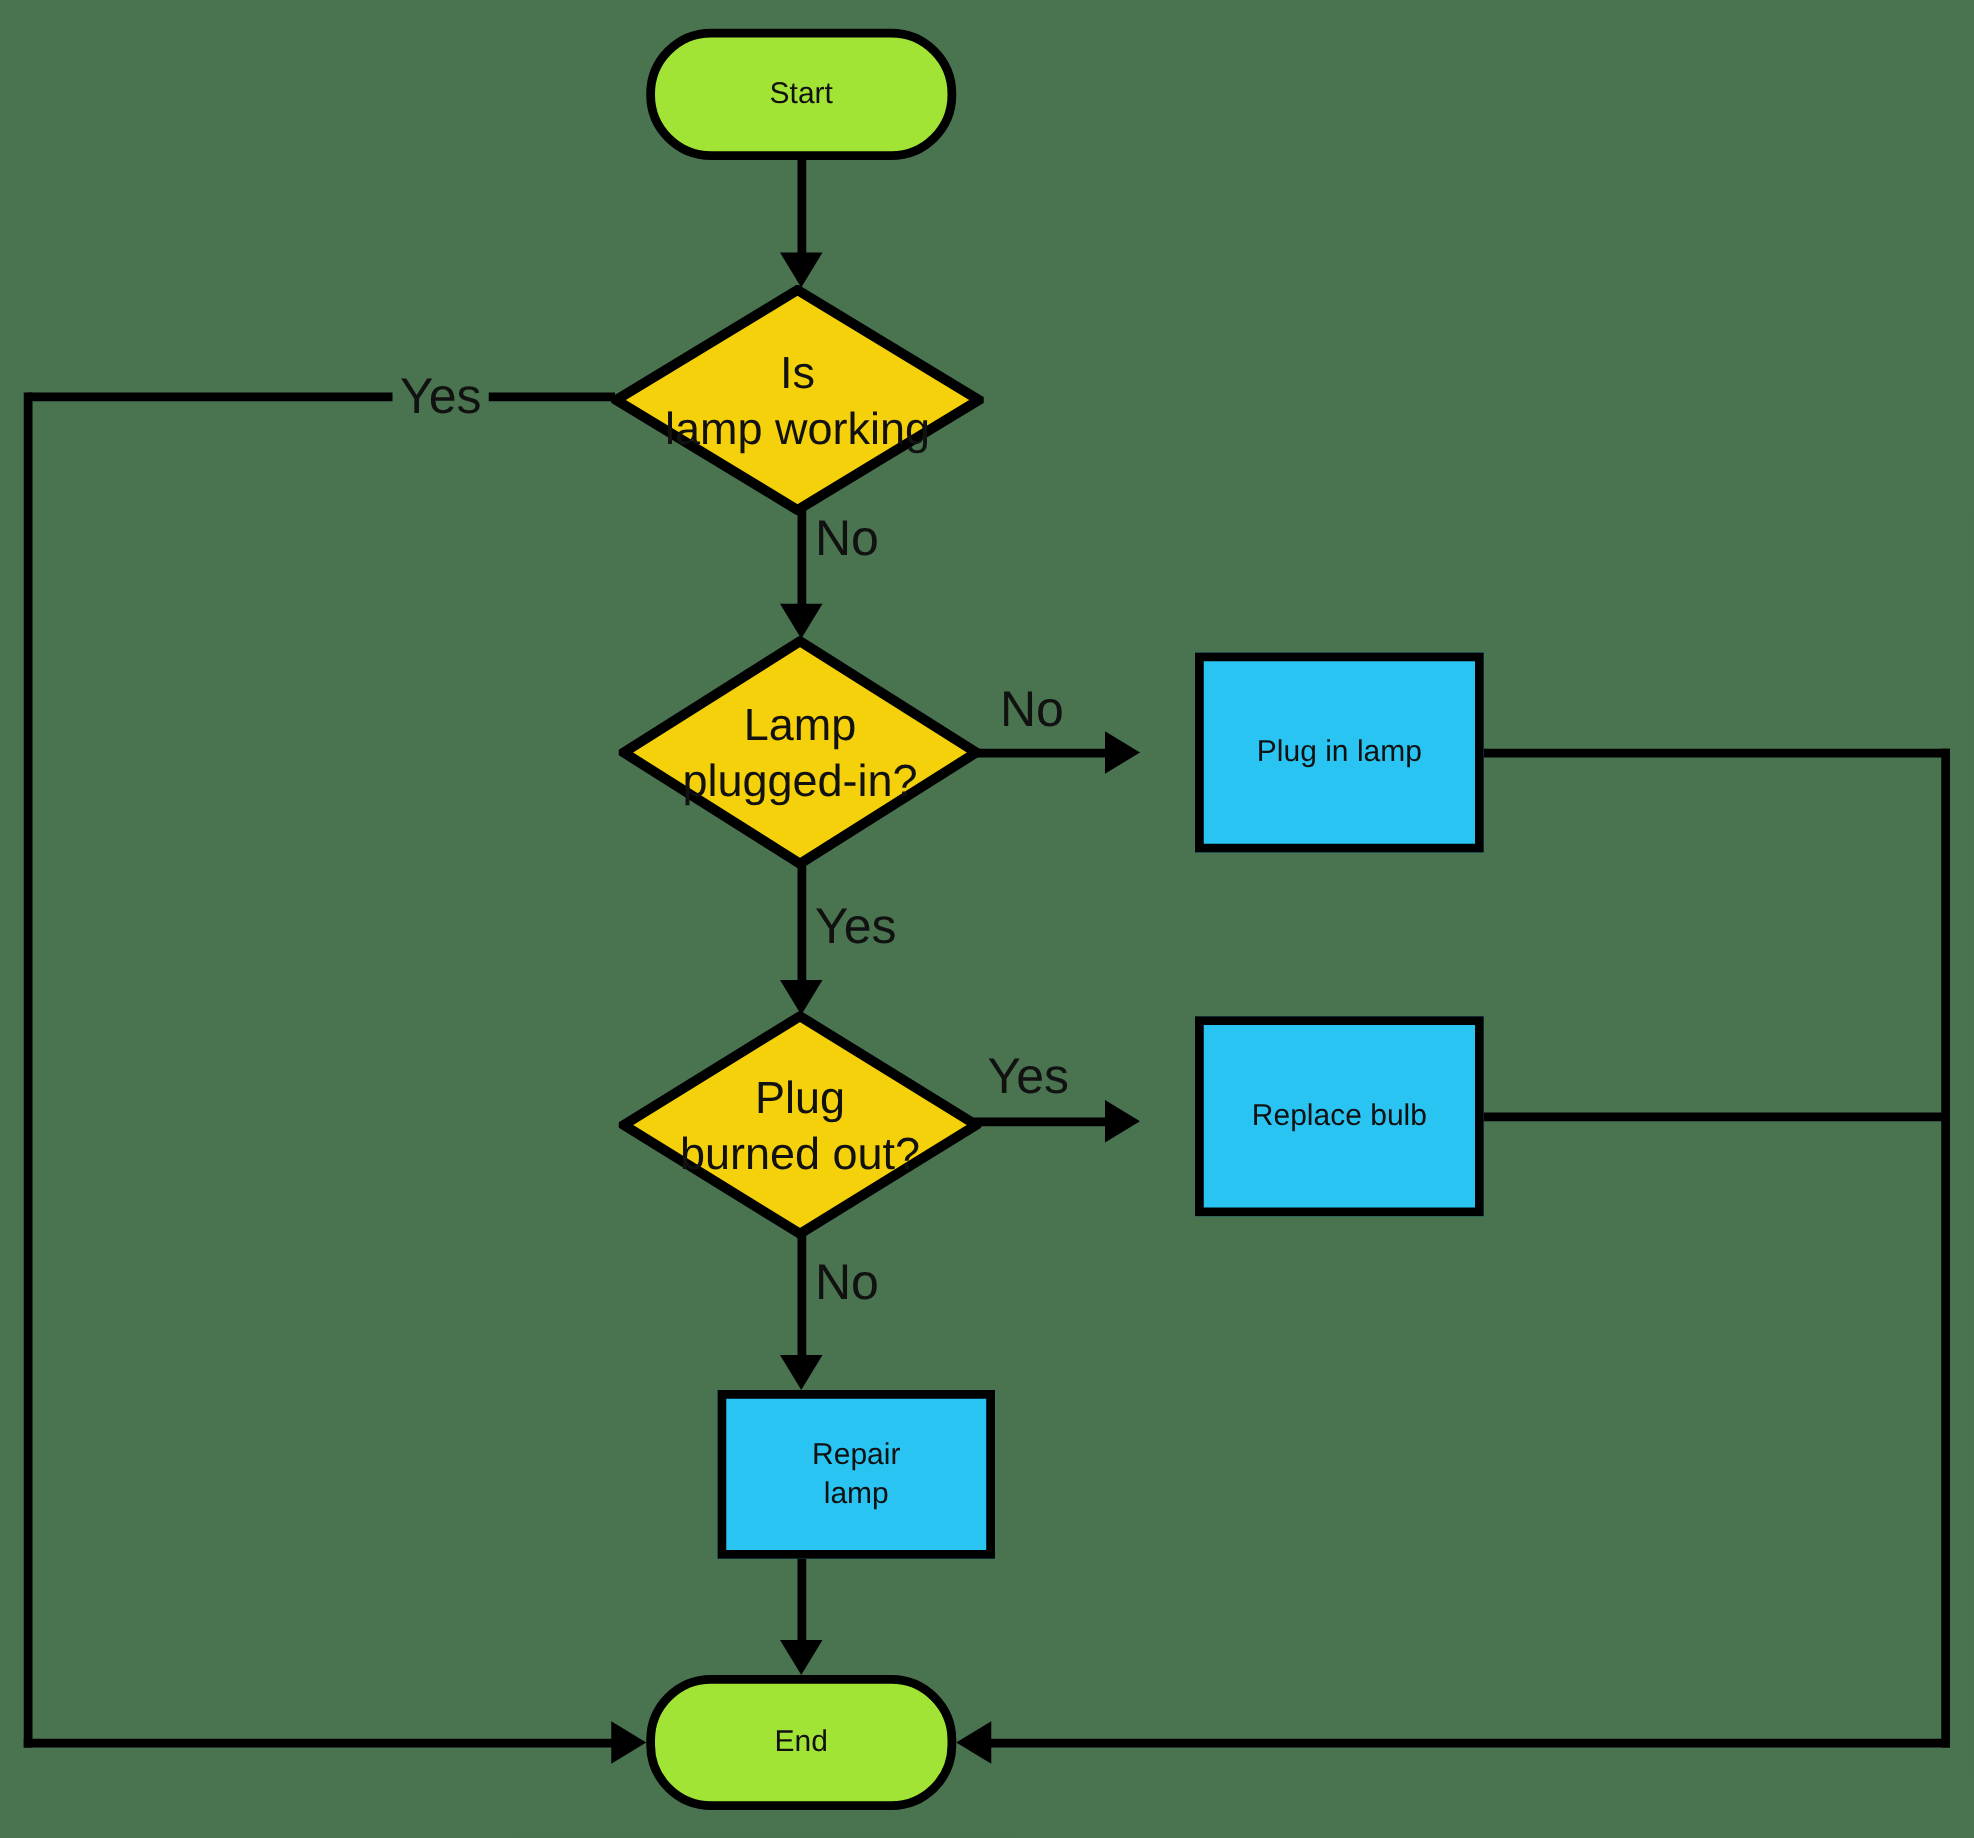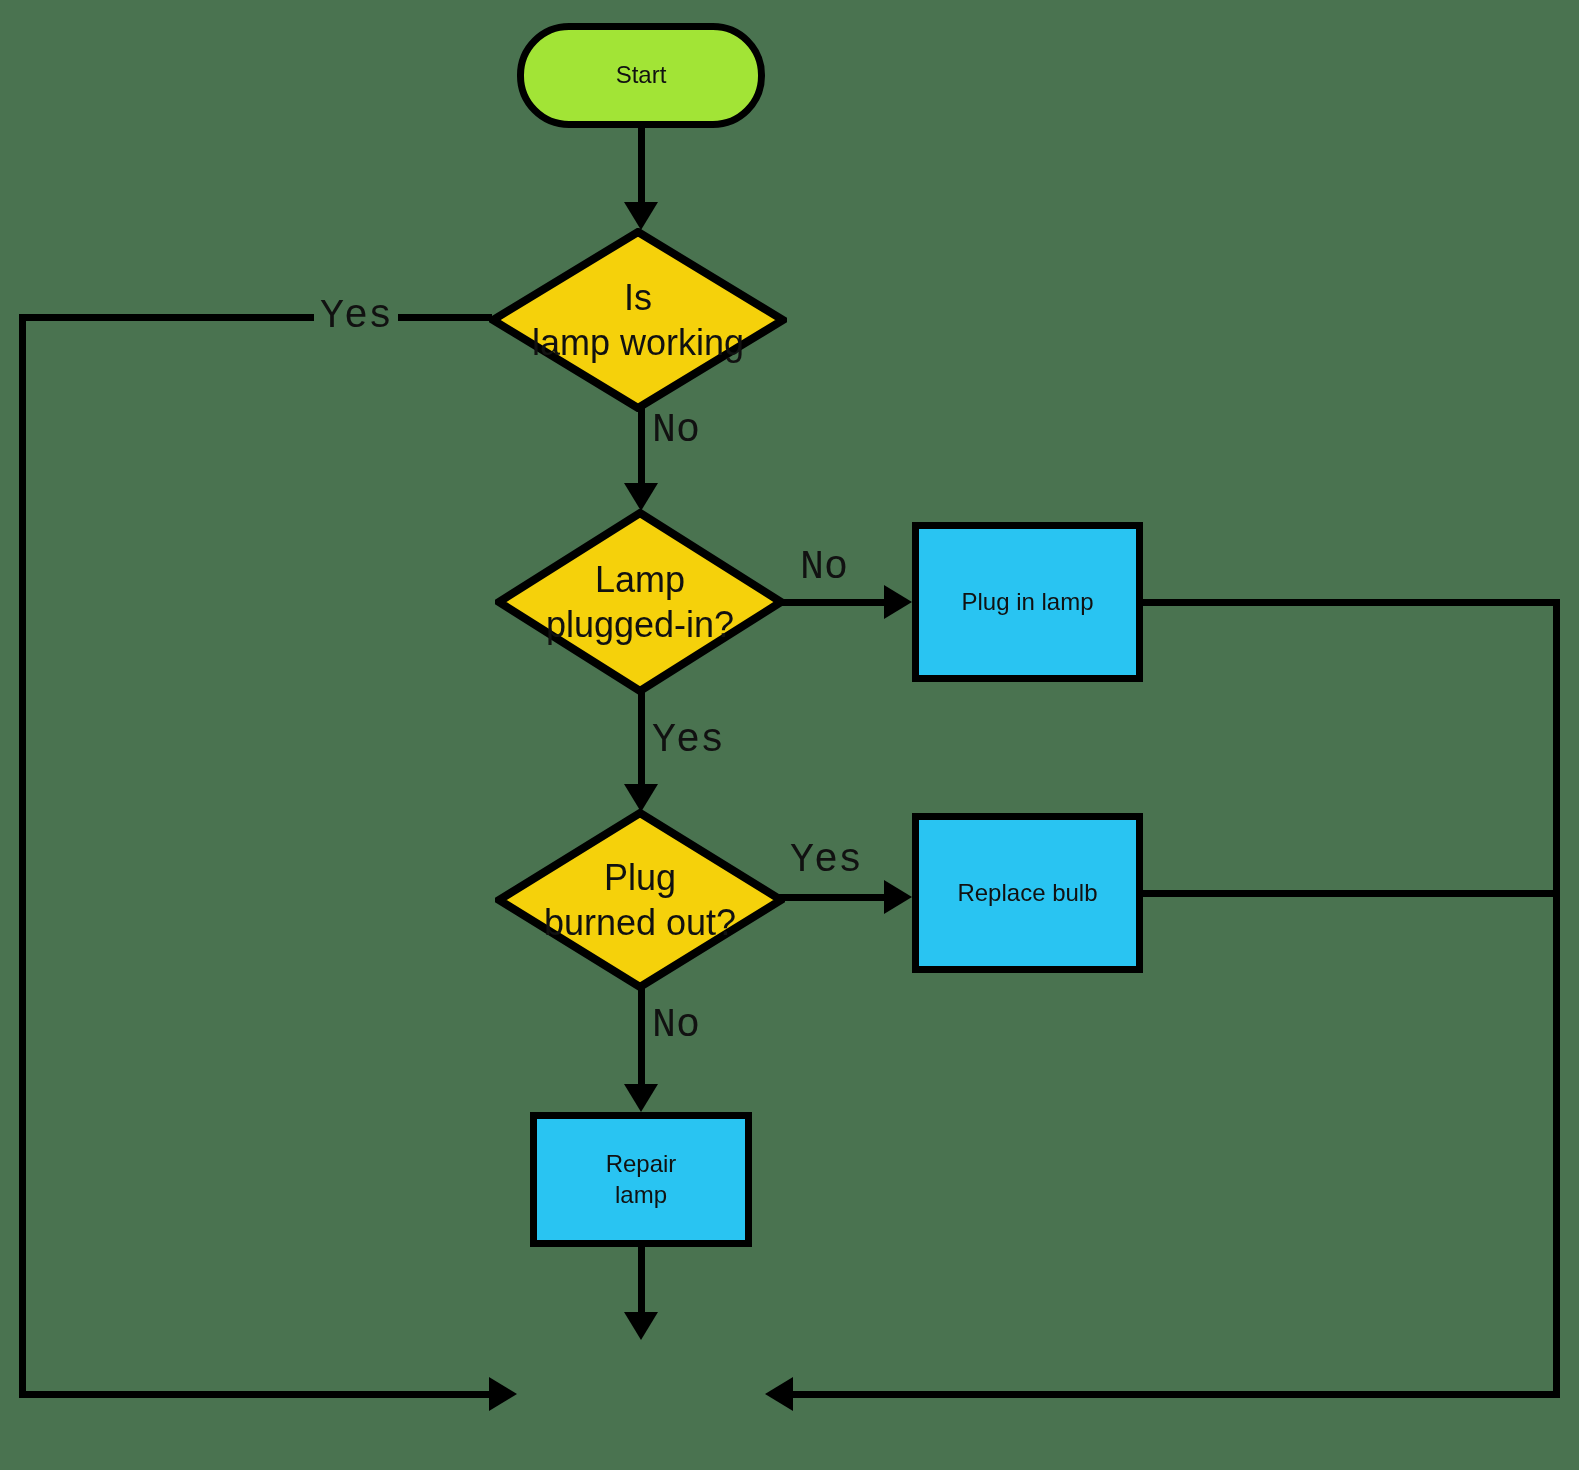--- a/index.html
+++ b/index.html
@@ -25,29 +25,29 @@
     border-left:28px solid var(--line);}
   .arrow-left{position:absolute;width:0;height:0;
     border-top:17px solid transparent;border-bottom:17px solid transparent;
     border-right:28px solid var(--line);}
   .node{
     position:absolute;box-sizing:border-box;border:7px solid var(--line);
     display:flex;align-items:center;justify-content:center;text-align:center;
     font-size:24px;line-height:1.26;white-space:pre-line;
   }
   .terminal{background:var(--terminal);border-radius:52px;}
-  .process{background:var(--process);}
+  .process{background:var(--process);margin-left:44px;}
   .diamond-wrap{position:absolute;}
   .diamond-wrap svg{display:block;}
   .diamond-label{
     position:absolute;display:flex;align-items:center;justify-content:center;
     text-align:center;font-size:36px;line-height:1.26;white-space:pre-line;
   }
   .edge-label{
-    position:absolute;font-size:40px;line-height:1.05;color:var(--text);font-family:Liberation Mono, monospace;
+    position:absolute;font-size:40px;line-height:1.05;color:var(--text);
   }
   .on-line{background:var(--background);padding:0 6px;}
 </style>
 </head>
 <body>
 
 <div class="canvas">
 
   <div class="line" style="left:637.5px;top:128px;width:7px;height:78px"></div>
   <div class="arrow-down" style="left:624px;top:202px"></div>
@@ -116,14 +116,15 @@
 burned out?</div>
   </div>
 
   <div class="node process" style="left:912px;top:522px;width:231px;height:160px">Plug in lamp</div>
 
   <div class="node process" style="left:912px;top:813px;width:231px;height:160px">Replace bulb</div>
 
   <div class="node process" style="left:530px;top:1112px;width:222px;height:135px">Repair
 lamp</div>
 
+  <div class="node terminal" style="left:517px;top:1340px;width:248px;height:108px">End</div>
 
 </div>
 
 </body></html>

